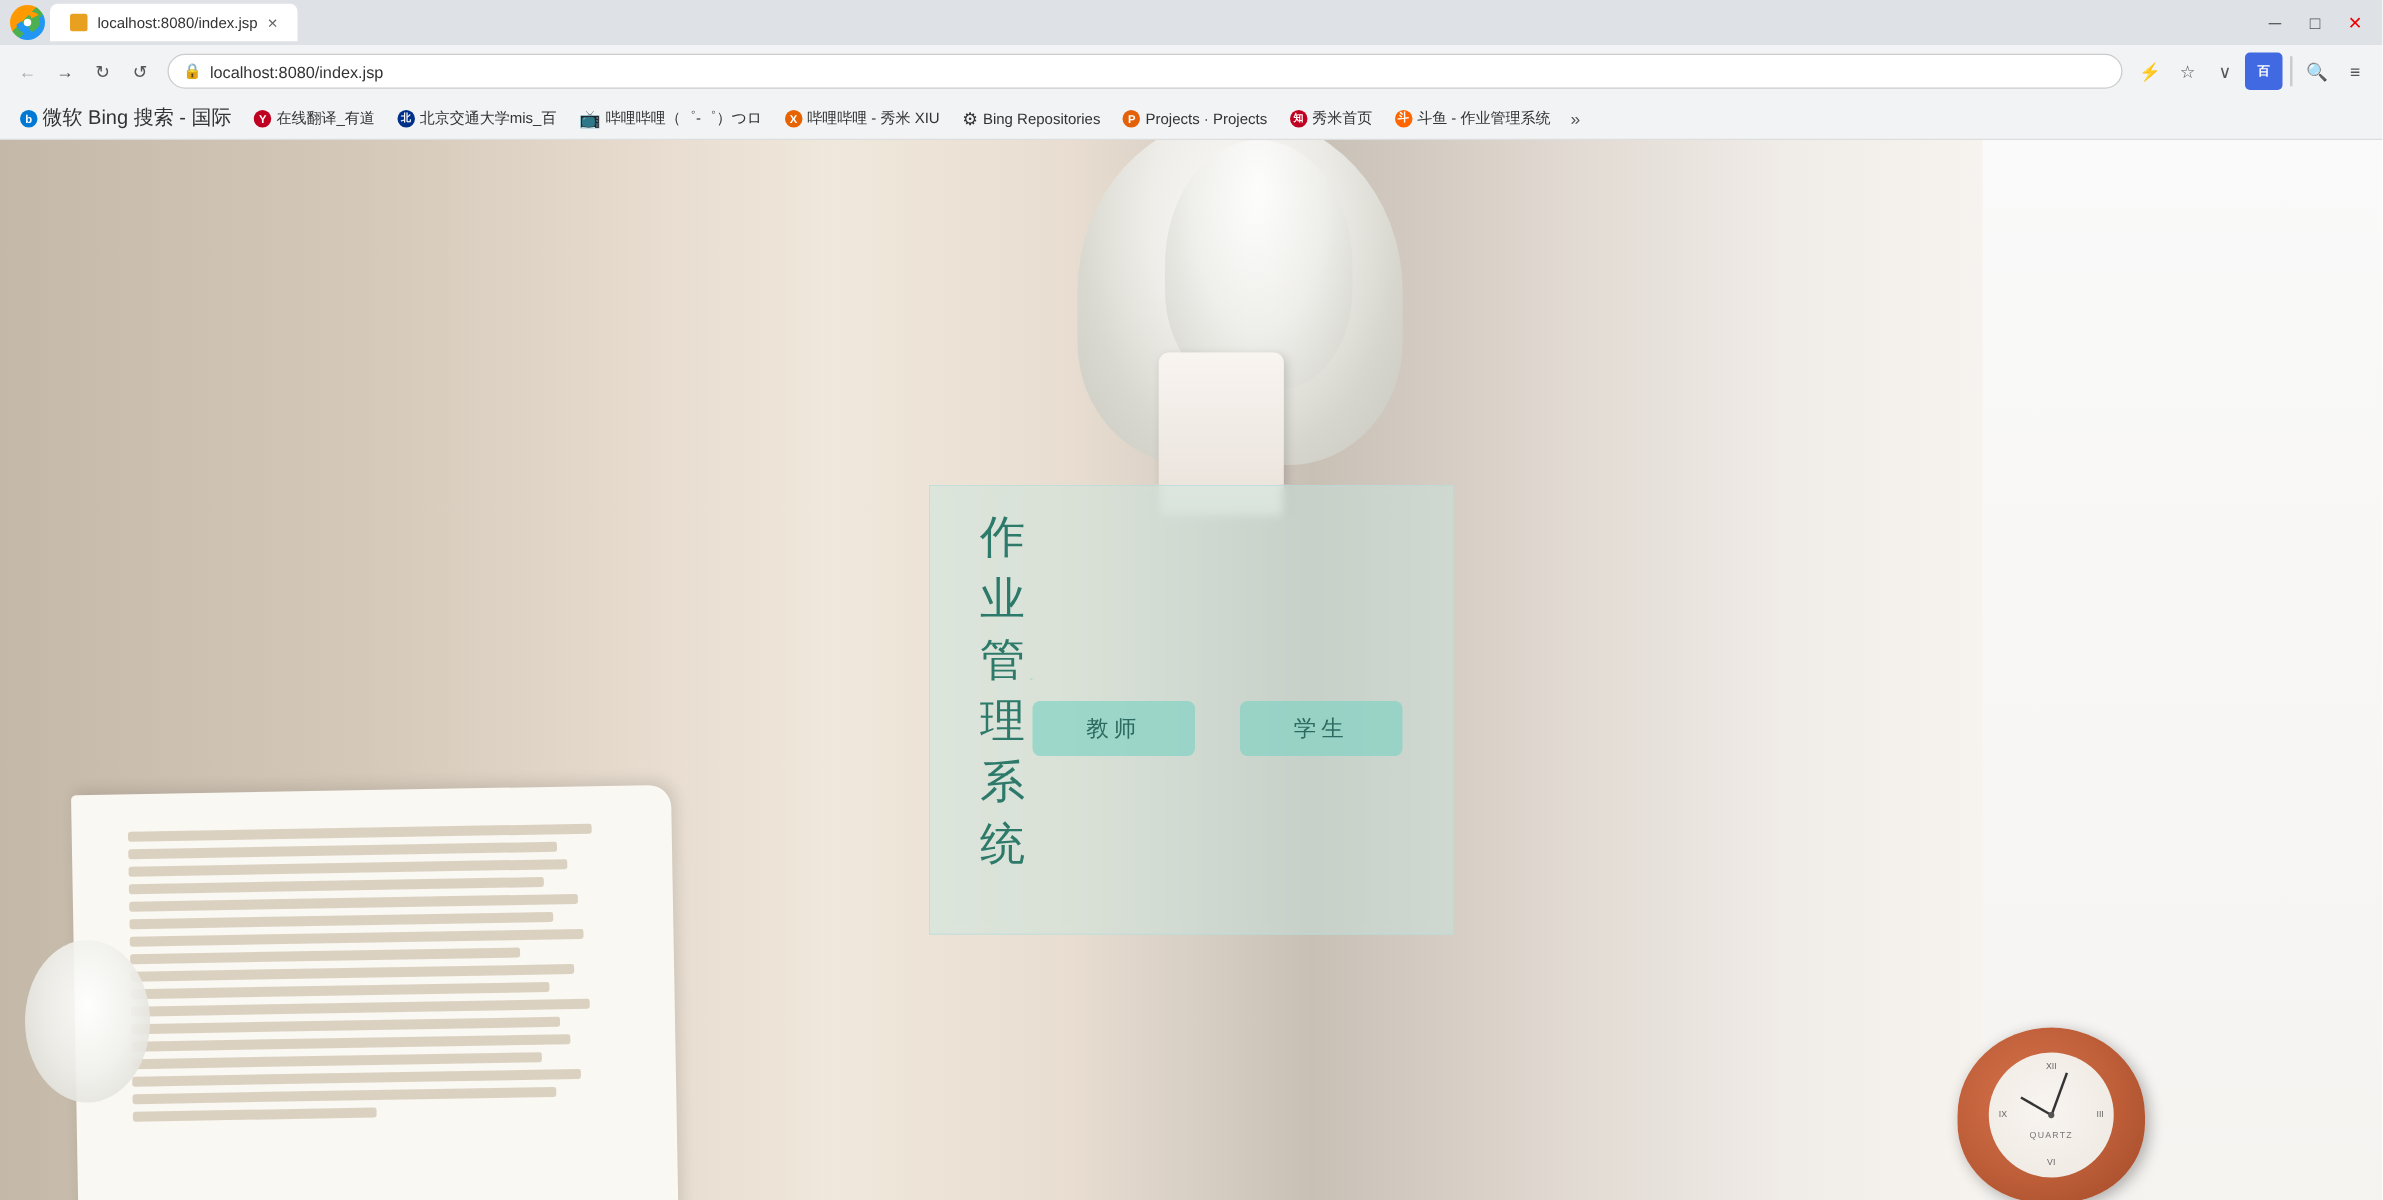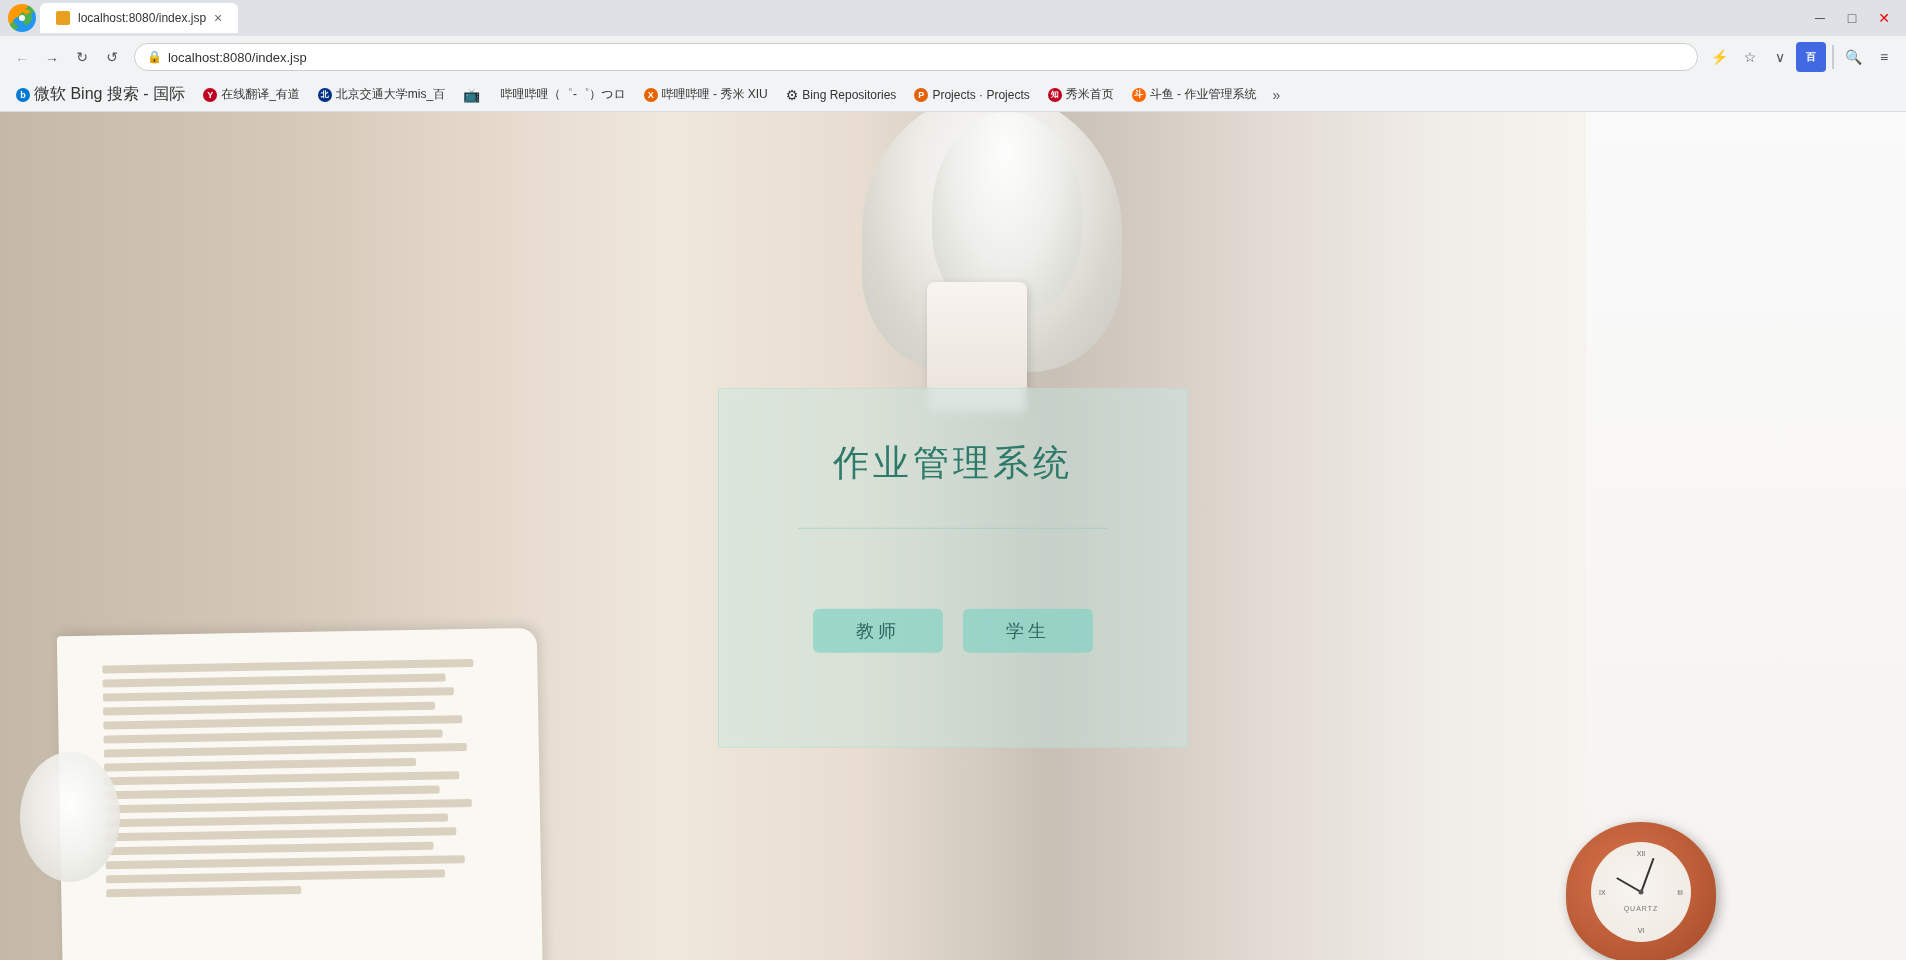--- a/index.html
+++ b/index.html
@@ -171,27 +171,27 @@
       background: #555;
       border-radius: 50%;
     }
 
     
     .main-card {
       position: absolute;
       top: 50%;
       left: 50%;
       transform: translate(-50%, -47%);
-      width: 470px;
+      width: 420px;
       height: 360px;
       background: rgba(200, 230, 225, 0.45);
       backdrop-filter: blur(4px);
       border: 1px solid rgba(180, 220, 215, 0.6);
       display: flex;
-      flex-direction: column;
+      flex-direction: row;
       align-items: center;
       justify-content: flex-start;
       padding: 50px 40px 40px;
     }
 
     .card-title {
       font-size: 36px;
       color: #2d7a6a;
       font-weight: 400;
       margin-bottom: 40px;
@@ -201,21 +201,21 @@
 
     .card-divider {
       width: 80%;
       height: 1px;
       background: rgba(150, 200, 190, 0.6);
       margin-bottom: 60px;
     }
 
     .card-buttons {
       display: flex;
-      gap: 20px;
+      gap: 36px;
       margin-top: 20px;
     }
 
     .card-btn {
       width: 130px;
       height: 44px;
       background: rgba(130, 210, 195, 0.7);
       border: none;
       border-radius: 6px;
       font-size: 18px;
@@ -307,21 +307,21 @@
       <span style="font-size:12px;">在线翻译_有道</span>
     </div>
 
     <div class="bookmark-item">
       <span class="fav-circle" style="background:#003087;font-size:8px;">北</span>
       <span style="font-size:12px;">北京交通大学mis_百</span>
     </div>
 
     <div class="bookmark-item">
       <span style="color:#fb7299;font-size:14px;">📺</span>
-      <span style="font-size:12px;margin-left:16px;">哔哩哔哩（゜-゜）つロ</span>
+      <span style="font-size:12px;">哔哩哔哩（゜-゜）つロ</span>
     </div>
 
     <div class="bookmark-item">
       <span class="fav-circle" style="background:#e66300;">X</span>
       <span style="font-size:12px;">哔哩哔哩 - 秀米 XIU</span>
     </div>
 
     <div class="bookmark-item">
       <span style="font-size:14px;">⚙</span>
       <span style="font-size:12px;">Bing Repositories</span>

